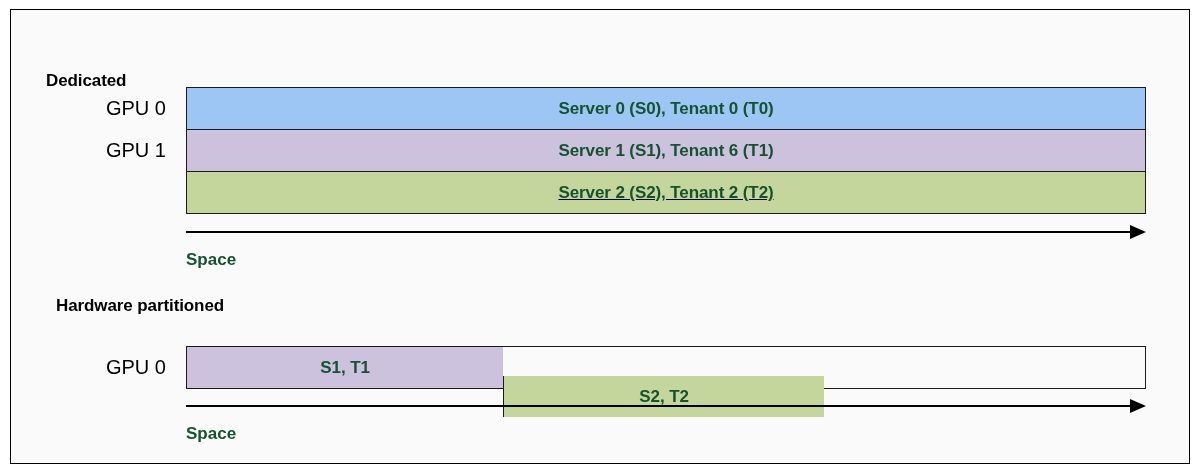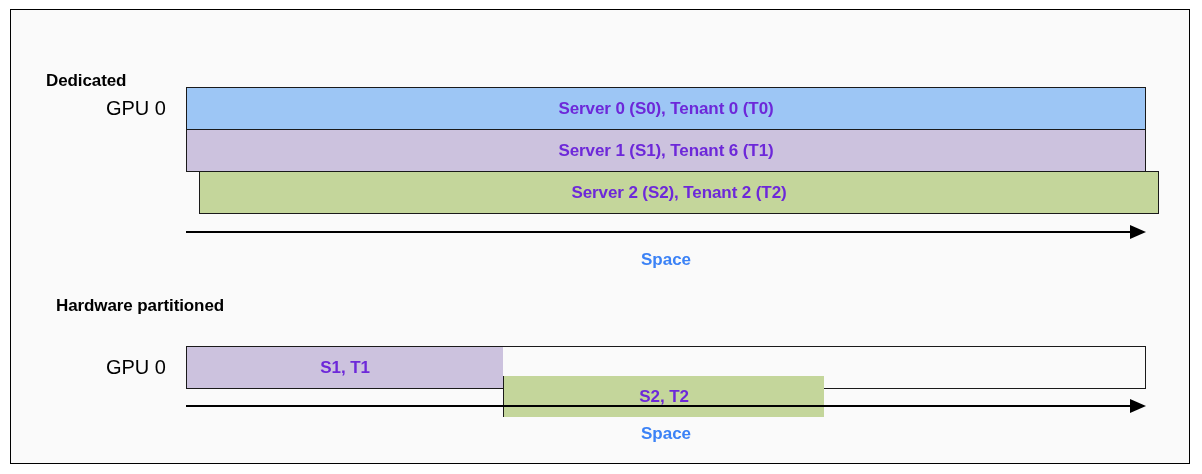--- a/index.html
+++ b/index.html
@@ -66,21 +66,21 @@
     display: flex;
   }
   .seg {
     height: 100%;
     box-sizing: border-box;
     display: flex;
     align-items: center;
     justify-content: center;
     font-size: 17px;
     font-weight: bold;
-    color: #6d28d9;
+    color: #14532d;
     white-space: nowrap;
     letter-spacing: -0.1px;
   }
   .seg + .seg { border-left: 1.6px solid #1a1a1a; }
 
   
   .axis {
     position: absolute;
     left: 175px;
     width: 960px;
@@ -101,50 +101,50 @@
     width: 0;
     height: 0;
     border-top: 7px solid transparent;
     border-bottom: 7px solid transparent;
     border-left: 16px solid #000000;
   }
   .axis-caption {
     position: absolute;
     left: 175px;
     width: 960px;
-    text-align: center;
     font-size: 17px;
     font-weight: bold;
-    color: #3b82f6;
+    color: #14532d;
   }
 </style>
 </head>
 <body>
 
 <div id="figure">
 
   <div class="panel">
 
     <div class="panel-title" style="left:35px; top:36px;margin-top:25px;">Dedicated</div>
 
     <div class="row" style="top:77px;">
       <div class="row-label">GPU 0</div>
       <div class="bar stacked" style="left:10px;">
         <div class="seg" style="width:100%; background:#9dc6f5;">Server 0 (S0), Tenant 0 (T0)</div>
       </div>
     </div>
 
     <div class="row" style="top:119px;">
+      <div class="row-label">GPU 1</div>
       <div class="bar stacked" style="left:10px;">
         <div class="seg" style="width:100%; background:#ccc2de;">Server 1 (S1), Tenant 6 (T1)</div>
       </div>
     </div>
 
     <div class="row" style="top:161px;">
-      <div class="bar stacked" style="left:23px;">
+      <div class="bar stacked" style="left:10px;text-decoration:underline;">
         <div class="seg" style="width:100%; background:#c4d69b;">Server 2 (S2), Tenant 2 (T2)</div>
       </div>
     </div>
 
     <div class="axis" style="top:215px;">
       <div class="axis-line"></div>
       <div class="axis-head"></div>
     </div>
     <div class="axis-caption" style="top:240px;">Space</div>
   </div>

